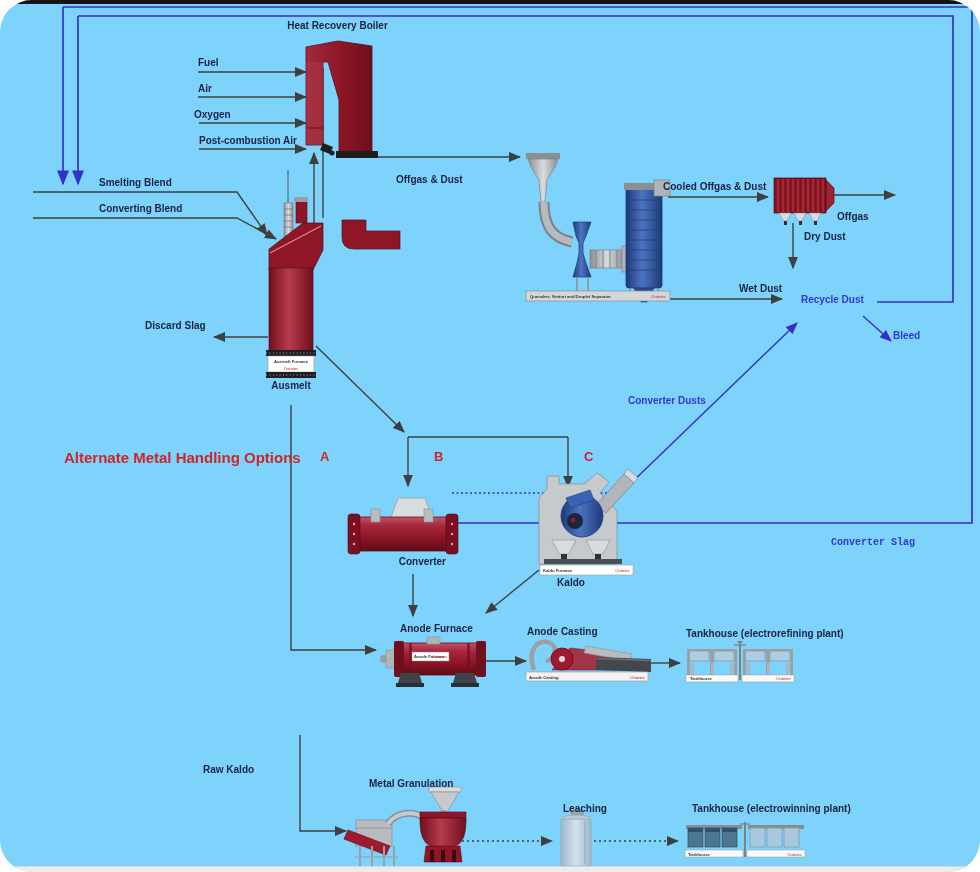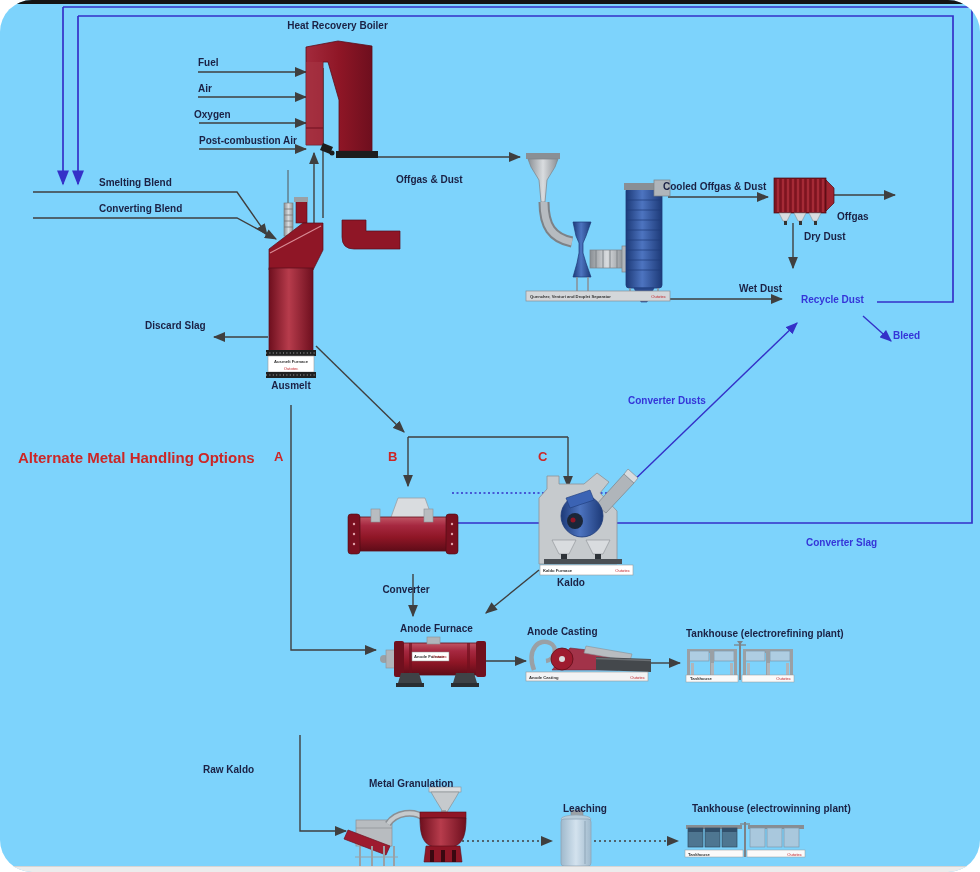--- a/index.html
+++ b/index.html
@@ -1,21 +1,21 @@
 <!DOCTYPE html>
 <html><head>
 <meta charset="utf-8">
 <style>
   html,body{margin:0;padding:0;background:#fff;}
   #stage{position:relative;width:980px;height:872px;background:#7dd3fc;overflow:hidden;
          font-family:"Liberation Sans",sans-serif;border-radius:32px;}
   #art{position:absolute;left:0;top:0;}
   .lbl{position:absolute;font:bold 10px "Liberation Sans",sans-serif;color:#1b2144;white-space:nowrap;}
   .lbl.blue{color:#3535d8;}
-  .lbl.red{color:#cc2626;}
+  .lbl.red{color:#cc2626;margin-left:46px;}
   .lbl.big{font-size:15px;}
   .lbl.abc{font-size:13px;}
   .lbl.ctr{text-align:center;}
   .plate{font:4.2px "Liberation Sans",sans-serif;fill:#333;}
   .plate.b{font-weight:bold;}
   .plate.red{fill:#c02026;}
   .plate.mid{text-anchor:middle;}
   .plate.end{text-anchor:end;}
   .topbar{position:absolute;left:0;top:0;width:980px;height:4px;background:#141414;}
   .botbar{position:absolute;left:0;top:866px;width:980px;height:6px;background:#ececec;border-top:1px solid #d5d5d5;}
@@ -369,26 +369,26 @@
   <div class="lbl" style="left:396px;top:166px;margin-top:8px;">Offgas &amp; Dust</div>
   <div class="lbl" style="left:145px;top:320px;">Discard Slag</div>
   <div class="lbl ctr" style="left:251px;top:380px;width:80px;">Ausmelt</div>
   <div class="lbl" style="left:663px;top:181px;">Cooled Offgas &amp; Dust</div>
   <div class="lbl" style="left:837px;top:177px;margin-top:34px;">Offgas</div>
   <div class="lbl" style="left:772px;top:231px;padding-left:32px;">Dry Dust</div>
   <div class="lbl" style="left:739px;top:283px;">Wet Dust</div>
   <div class="lbl blue" style="left:801px;top:294px;">Recycle Dust</div>
   <div class="lbl blue" style="left:893px;top:330px;">Bleed</div>
   <div class="lbl blue" style="left:628px;top:395px;">Converter Dusts</div>
-  <div class="lbl blue" style="left:806px;top:537px;">Converter Slag</div>
+  <div class="lbl blue" style="left:831px;top:537px;font-family:Liberation Mono, monospace;">Converter Slag</div>
   <div class="lbl red big" style="left:18px;top:449px;">Alternate Metal Handling Options</div>
   <div class="lbl red abc" style="left:274px;top:449px;">A</div>
   <div class="lbl red abc" style="left:388px;top:449px;">B</div>
   <div class="lbl red abc" style="left:538px;top:449px;">C</div>
-  <div class="lbl ctr" style="left:366px;top:584px;width:80px;">Converter</div>
+  <div class="lbl ctr" style="left:366px;top:556px;width:80px;text-align:right;">Converter</div>
   <div class="lbl ctr" style="left:536px;top:577px;width:70px;">Kaldo</div>
   <div class="lbl" style="left:400px;top:623px;">Anode Furnace</div>
   <div class="lbl" style="left:527px;top:626px;">Anode Casting</div>
   <div class="lbl" style="left:686px;top:628px;">Tankhouse (electrorefining plant)</div>
   <div class="lbl" style="left:203px;top:764px;">Raw Kaldo</div>
   <div class="lbl" style="left:369px;top:778px;">Metal Granulation</div>
   <div class="lbl" style="left:563px;top:803px;">Leaching</div>
   <div class="lbl" style="left:692px;top:803px;">Tankhouse (electrowinning plant)</div>
 
   <div class="botbar"></div>

